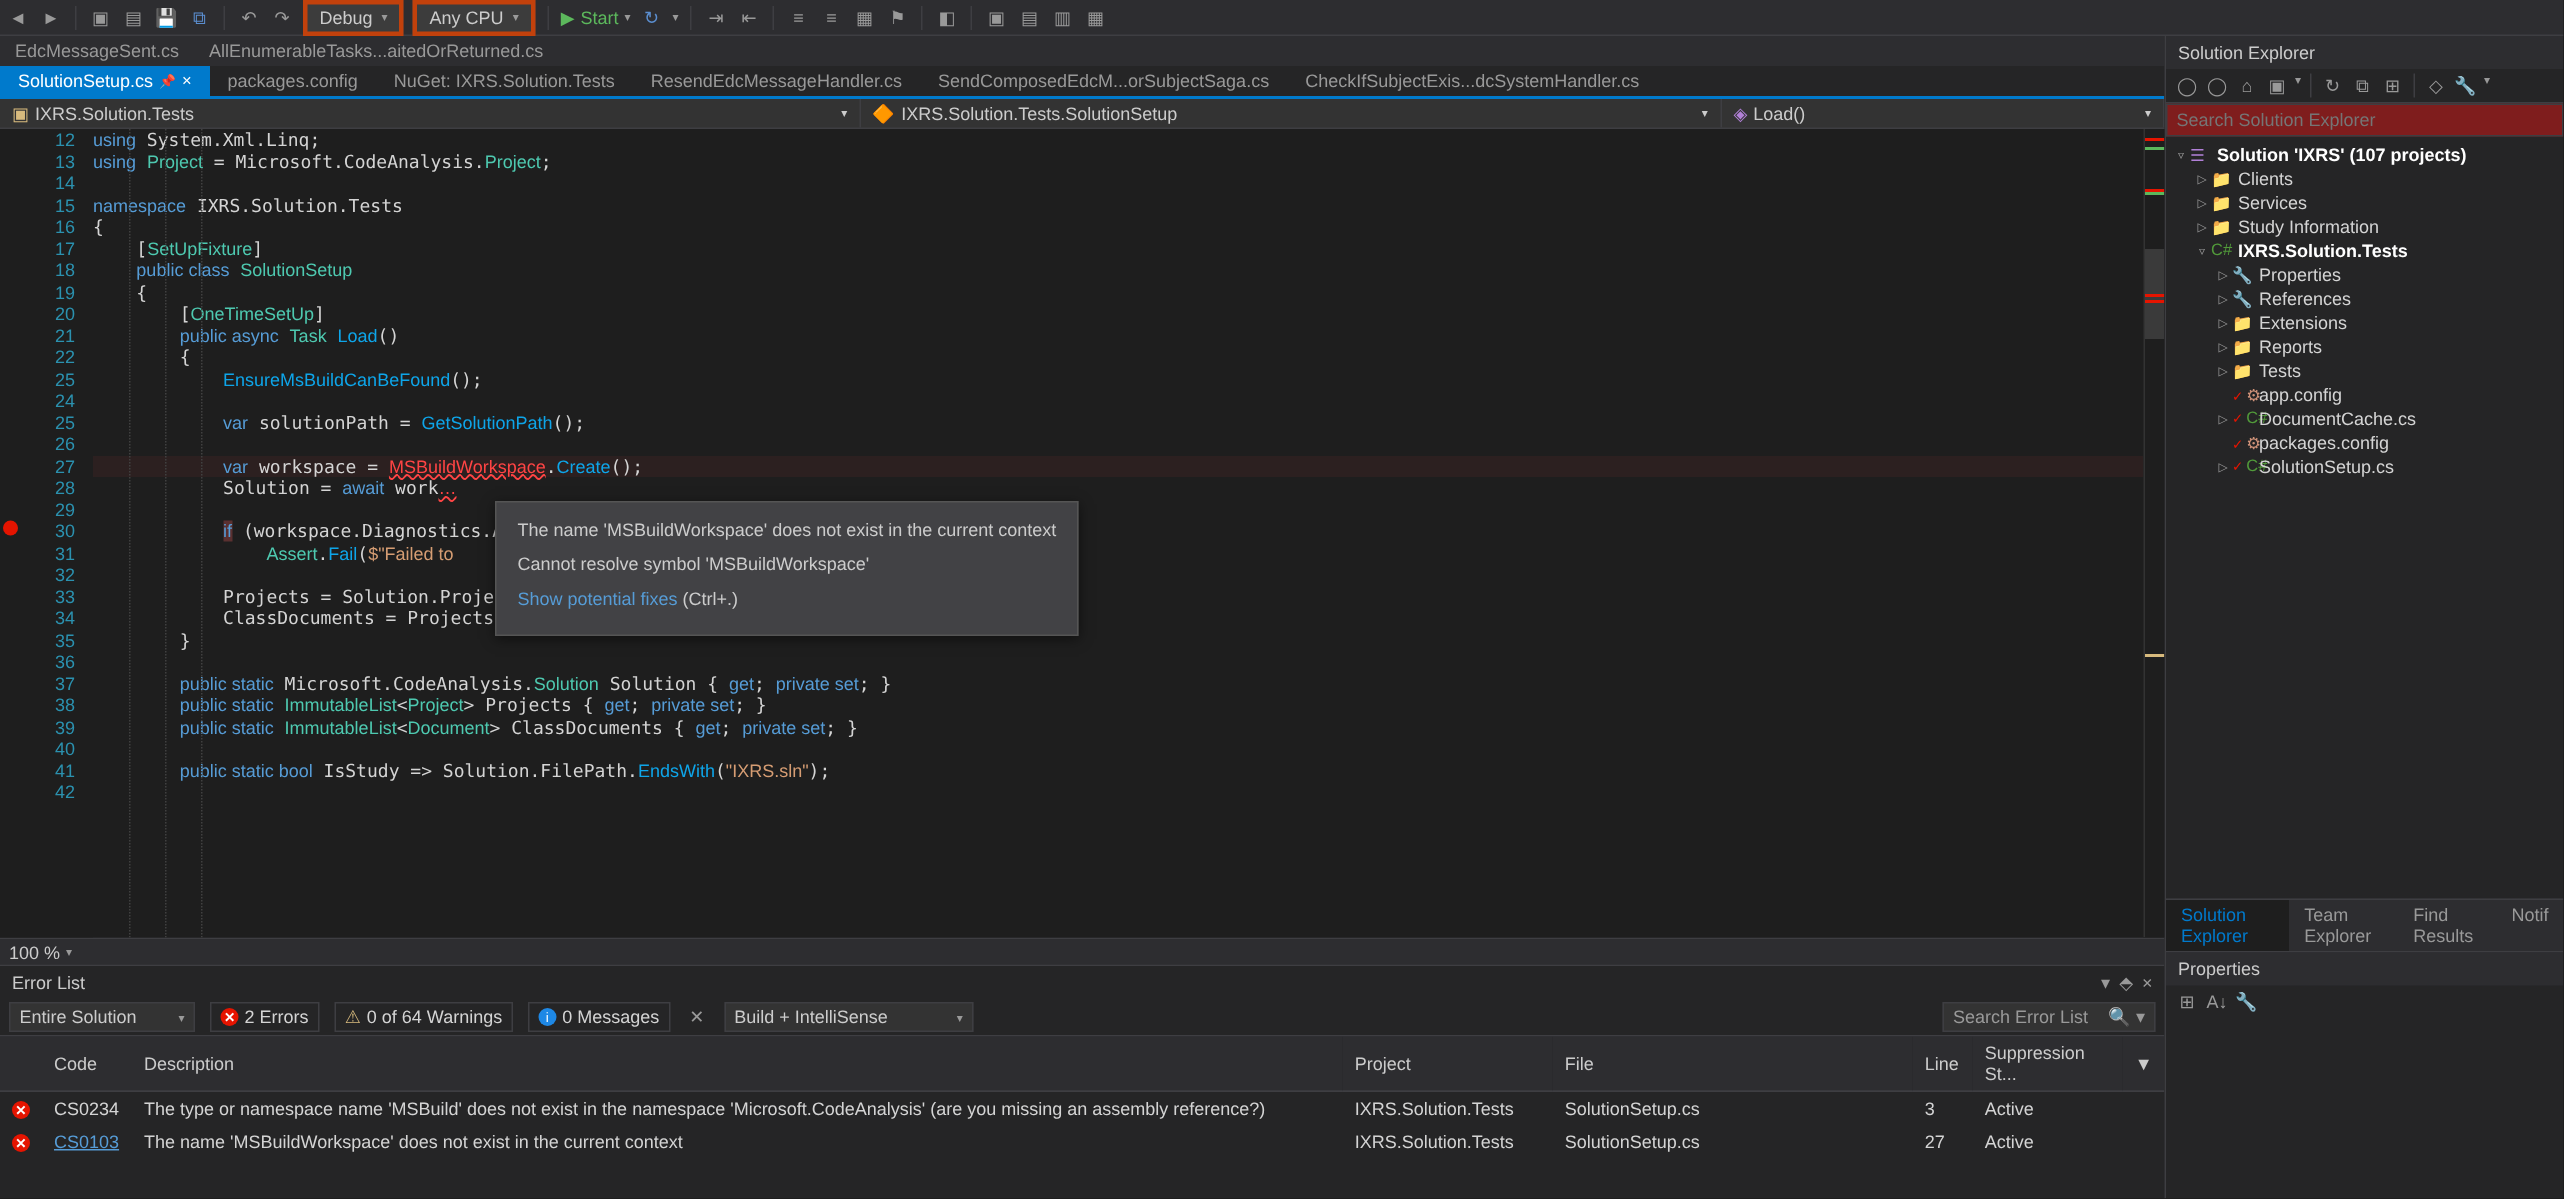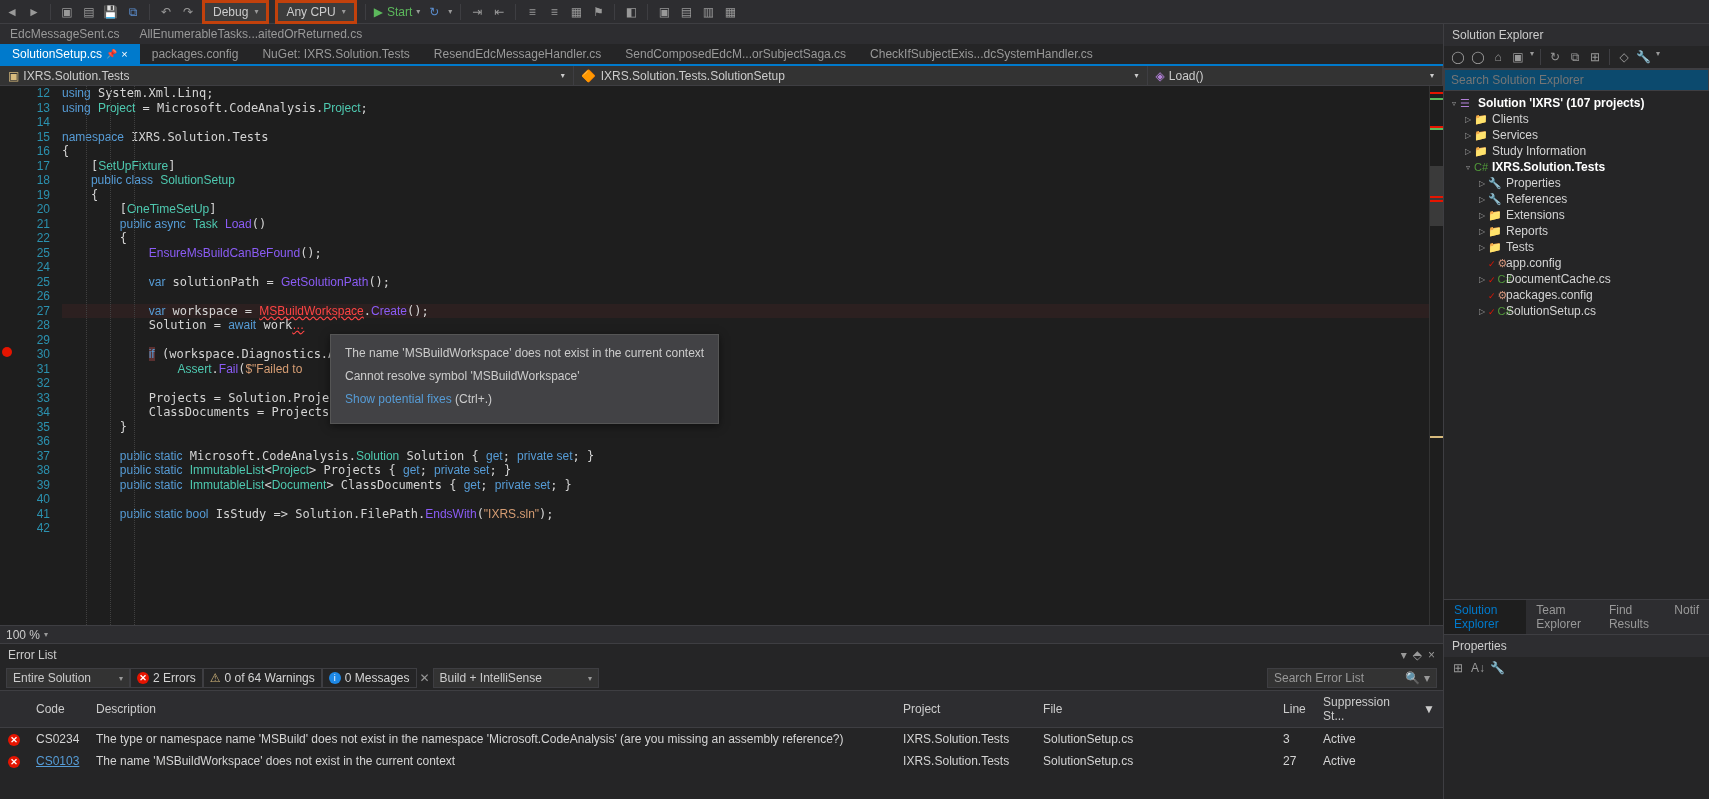--- a/index.html
+++ b/index.html
@@ -35,59 +35,59 @@
 .gutter { width: 48px; text-align: right; padding-right: 12px; color: #2b91af; background: #1e1e1e; }
 .lines { flex: 1; position: relative; }
 .line { height: 14.5px; line-height: 14.5px; white-space: pre; }
 .line.hl { background: rgba(80,40,40,0.3); }
 code { font-family: Consolas, monospace; font-size: 12px; }
 .kw { color: #569cd6; }
 .typ { color: #4ec9b0; }
 .str { color: #d69d73; }
 .attr { color: #4ec9b0; }
 .err { color: #ff4444; text-decoration: underline wavy #ff4444; }
-.mtd { color: #8b5cf6; }
+.mtd { color: #0ea5e9; }
 .indent-guide { border-left: 1px dotted #404040; position: absolute; top: 0; bottom: 0; }
 
 .tooltip { position: absolute; background: #424245; border: 1px solid #555; padding: 10px 14px; color: #ccc; z-index: 100; box-shadow: 0 2px 8px rgba(0,0,0,0.5); max-width: 1180px; }
 .tooltip p { margin-bottom: 6px; line-height: 1.4; }
 .tooltip .link { color: #569cd6; cursor: pointer; }
 
 .scrollmap { width: 14px; background: #1e1e1e; border-left: 1px solid #333; position: relative; }
 .scrollmark { position: absolute; width: 100%; height: 2px; }
 .sm-red { background: #e51400; }
 .sm-green { background: #5cb85c; }
 .sm-yel { background: #d7ba7d; }
 .sm-thumb { position: absolute; width: 100%; background: #555; opacity: 0.5; }
 
 .zoom-bar { background: #2d2d30; height: 18px; display: flex; align-items: center; padding: 0 6px; border-top: 1px solid #3e3e42; }
 .zoom { color: #ccc; }
 
 .error-panel { background: #252526; border-top: 1px solid #3e3e42; height: 156px; display: flex; flex-direction: column; }
 .error-title { padding: 4px 8px; color: #ccc; display: flex; align-items: center; }
 .error-title .win-ctrls { margin-left: auto; display: flex; gap: 6px; color: #999; }
-.error-toolbar { display: flex; align-items: center; padding: 2px 6px; border-bottom: 1px solid #3e3e42; }
+.error-toolbar { display: flex; align-items: center; padding: 2px 6px; gap: 10px; border-bottom: 1px solid #3e3e42; }
 .scope-dd { background: #333; border: 1px solid #3e3e42; padding: 2px 6px; color: #ccc; display: flex; align-items: center; gap: 28px; }
 .filter-btn { display: flex; align-items: center; gap: 4px; padding: 2px 6px; border: 1px solid #3e3e42; cursor: pointer; }
 .err-ico { width: 12px; height: 12px; border-radius: 50%; background: #e51400; color: #fff; display: inline-flex; align-items: center; justify-content: center; font-size: 9px; font-weight: bold; }
 .warn-ico { color: #d7ba7d; }
 .info-ico { width: 12px; height: 12px; border-radius: 50%; background: #1e88e5; color: #fff; display: inline-flex; align-items: center; justify-content: center; font-size: 9px; }
 .build-dd { background: #333; border: 1px solid #3e3e42; padding: 2px 6px; color: #ccc; display: flex; align-items: center; gap: 46px; }
-.search-box { margin-left: auto; background: #333; border: 1px solid #3e3e42; padding: 2px 6px; color: #999; width: 170px; display: flex; align-items: center; }
+.search-box { margin-left: auto; background: #333; border: 1px solid #3e3e42; padding: 2px 6px; color: #999; width: 142px; display: flex; align-items: center; }
 .error-grid { flex: 1; overflow: auto; }
 .error-grid table { width: 100%; border-collapse: collapse; }
 .error-grid th { text-align: left; padding: 4px 8px; background: #2d2d30; border-bottom: 1px solid #3e3e42; color: #ccc; font-weight: normal; }
 .error-grid td { padding: 4px 8px; vertical-align: top; }
 .code-link { color: #569cd6; text-decoration: underline; cursor: pointer; }
 
 .right-col { width: 266px; background: #252526; display: flex; flex-direction: column; border-left: 1px solid #3e3e42; }
 .panel-header { background: #2d2d30; padding: 4px 8px; color: #ccc; display: flex; align-items: center; }
 .panel-toolbar { display: flex; gap: 4px; padding: 3px 6px; border-bottom: 1px solid #3e3e42; }
 .pt-icon { width: 16px; height: 16px; color: #999; cursor: pointer; display: inline-flex; align-items: center; justify-content: center; }
-.search-se { background: #0c4a6e; border: 1px solid #3e3e42; padding: 3px 6px; color: #999; margin: 0; }
+.search-se { background: #7f1d1d; border: 1px solid #3e3e42; padding: 3px 6px; color: #999; margin: 0; }
 .tree { flex: 1; overflow: auto; padding: 4px 0; }
 .tree-node { display: flex; align-items: center; padding: 1px 4px; cursor: pointer; white-space: nowrap; }
 .tree-arrow { width: 12px; color: #999; font-size: 8px; text-align: center; }
 .tree-icon { width: 14px; margin-right: 4px; font-size: 11px; }
 .folder { color: #d7ba7d; }
 .cs { color: #519a3a; }
 .cfg { color: #ce9178; }
 .sln { color: #b180d7; }
 .ref { color: #999; }
 .bold { font-weight: 700; color: #fff; }

